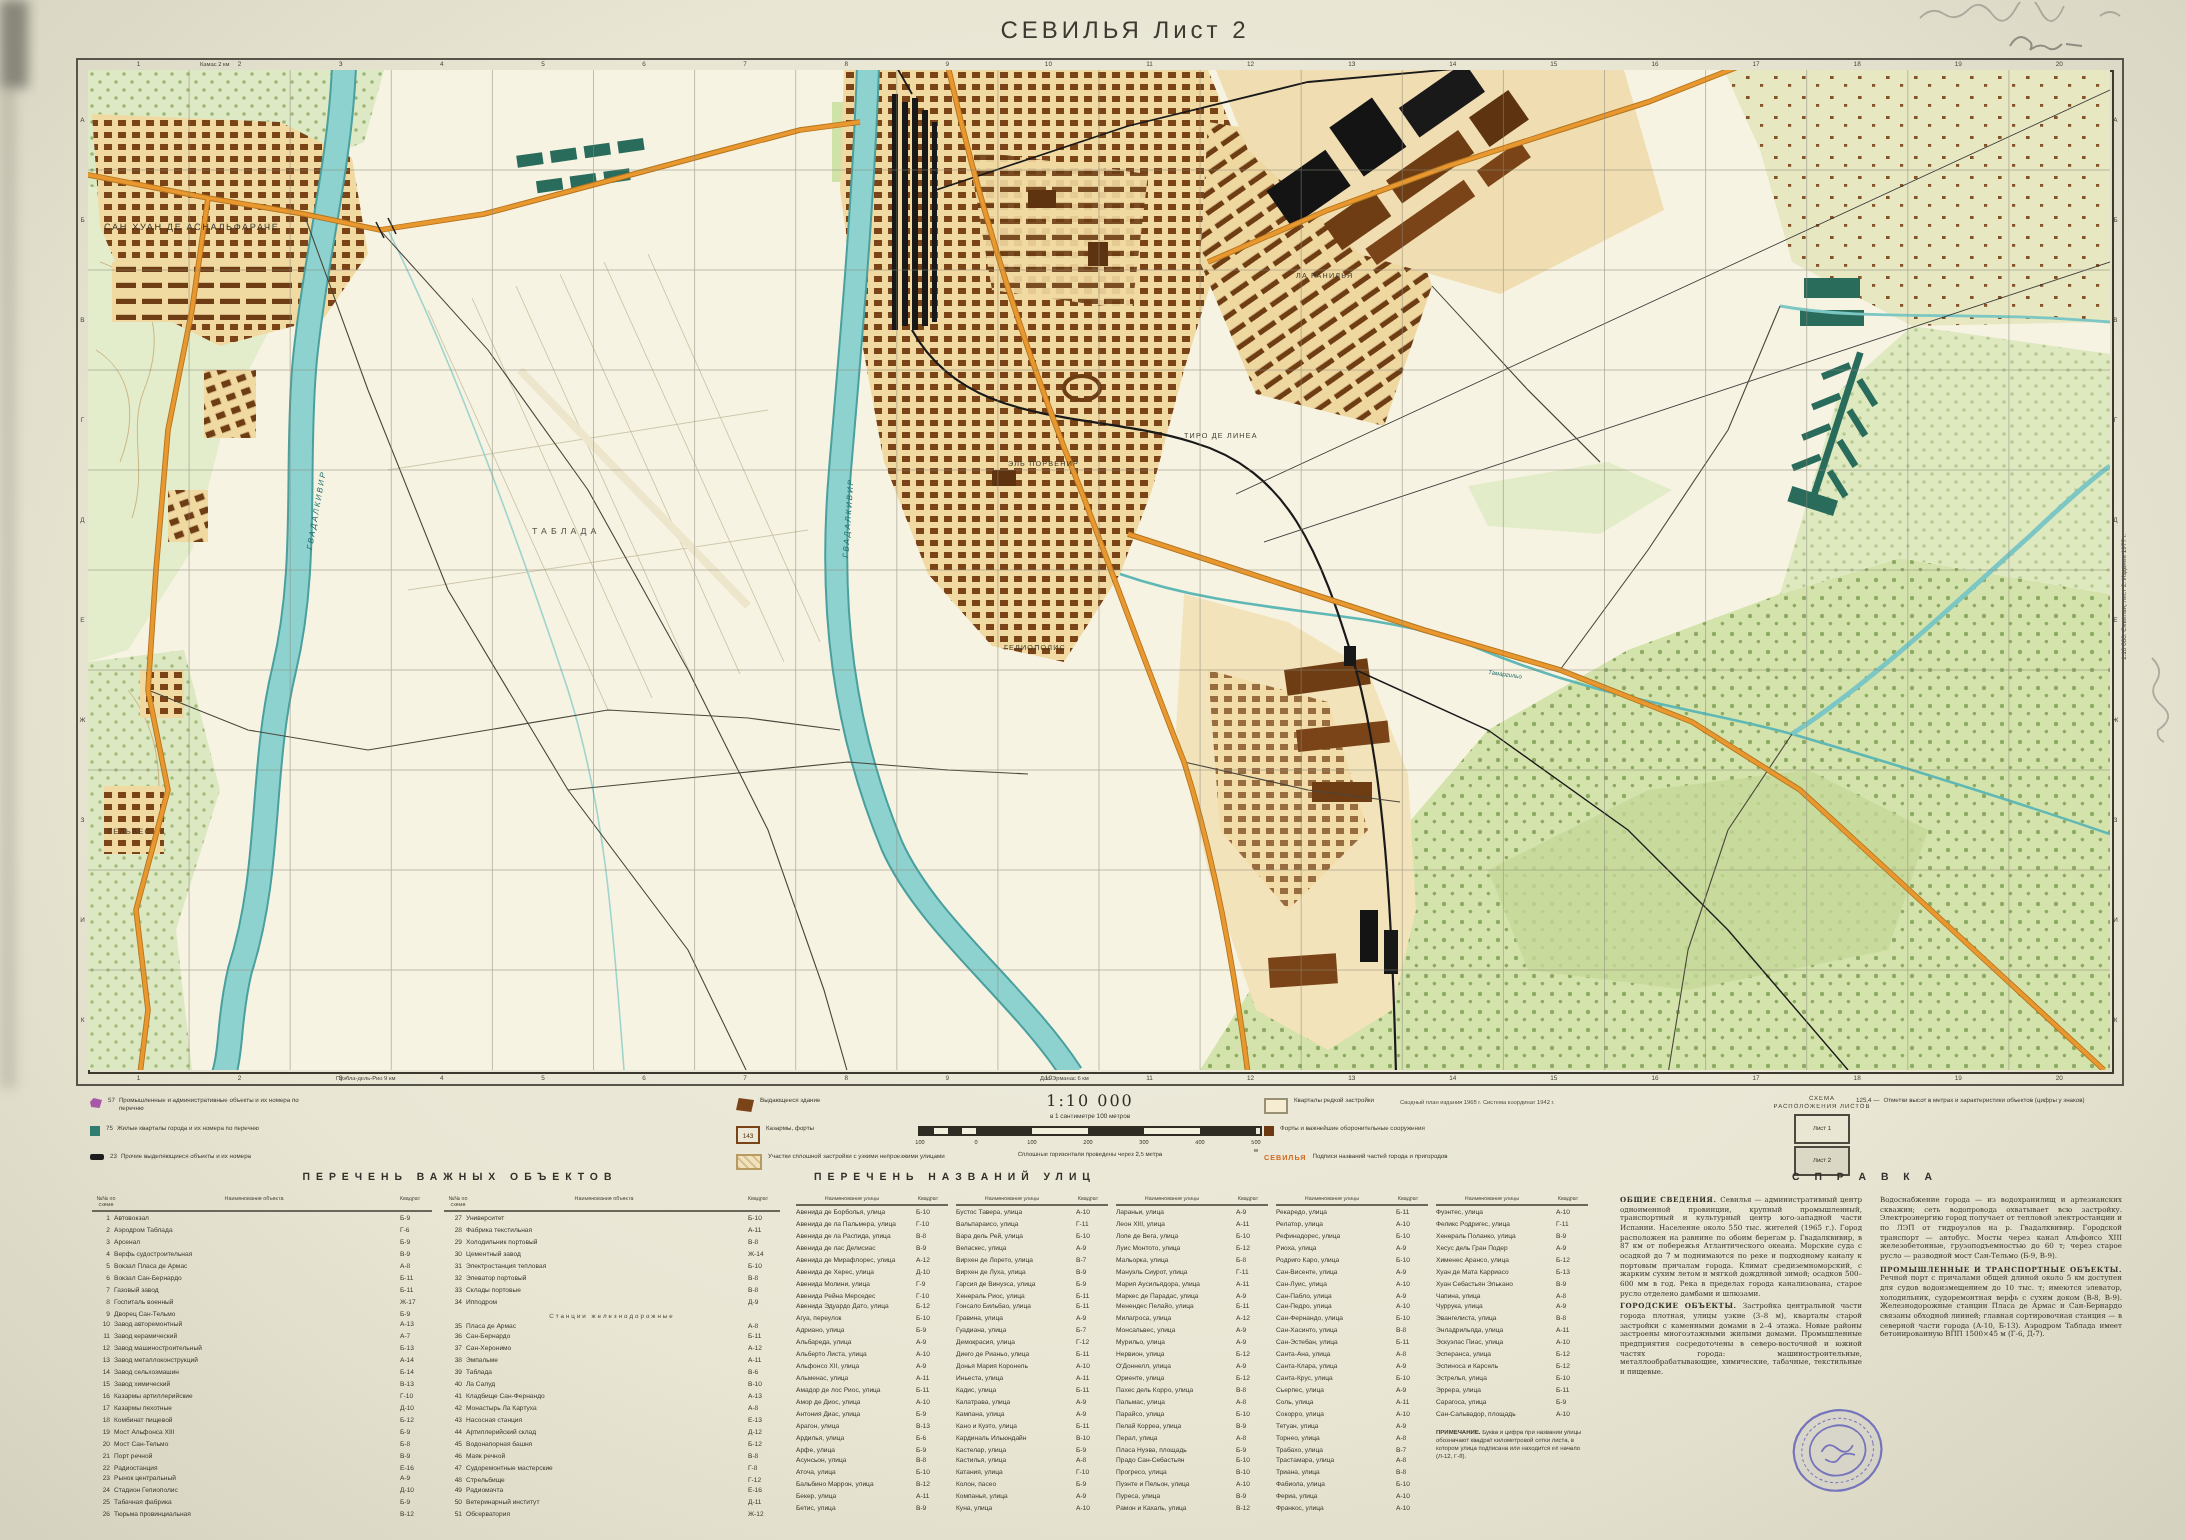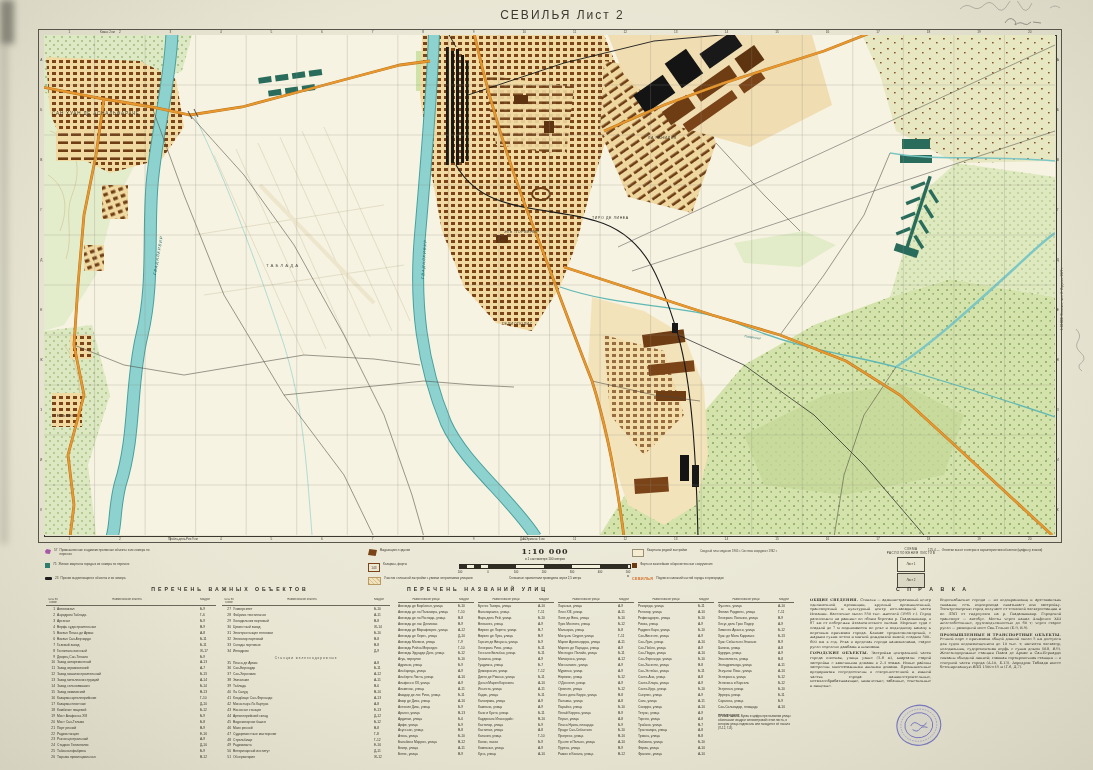--- a/index.html
+++ b/index.html
@@ -17,21 +17,21 @@
   #mapsvg{position:absolute;left:44px;top:35px;width:1011px;height:500px;display:block;}
   .ticks{position:absolute;display:flex;font-size:3.2px;color:#4c493e;}
   #ticks-top{left:44px;top:29.2px;width:1011px;height:6px;}
   #ticks-bottom{left:44px;top:535.5px;width:1011px;height:6px;}
   #ticks-left{left:38.5px;top:35px;width:5.5px;height:500px;flex-direction:column;}
   #ticks-right{left:1055px;top:35px;width:5.5px;height:500px;flex-direction:column;}
   .ticks .tick{flex:1;display:flex;align-items:center;justify-content:center;}
   .edge-note{position:absolute;font-size:2.9px;color:#45423a;}
   
   #scaleblock{position:absolute;left:455px;top:546px;width:180px;text-align:center;}
-  #scale-main{font-family:"DejaVu Serif",serif;font-weight:bold;font-size:8px;letter-spacing:1px;color:#2f2c24;}
+  #scale-main{font-family:"DejaVu Serif",serif;font-weight:normal;font-size:8px;letter-spacing:1px;color:#2f2c24;}
   #scale-sub{font-size:3.2px;margin-top:1px;}
   #scalebar{position:relative;margin:3px auto 0 auto;width:170px;height:3px;border:0.5px solid #2f2c24;display:flex;}
   #scalebar div{height:100%;}
   .sb-b{background:#2f2c24;} .sb-w{background:#f2efdd;}
   #scalebar-labels{position:relative;height:4px;width:170px;margin:1px auto 0 auto;font-size:2.8px;}
   #scalebar-labels span{position:absolute;top:0;transform:translateX(-50%);}
   #contour-note{font-size:3px;margin-top:2px;}
   #coord-note{position:absolute;left:700px;top:549px;width:150px;font-size:2.9px;color:#4c493e;text-align:left;line-height:1.4;}
   
   #scheme{position:absolute;left:856px;top:548px;width:110px;text-align:center;}

